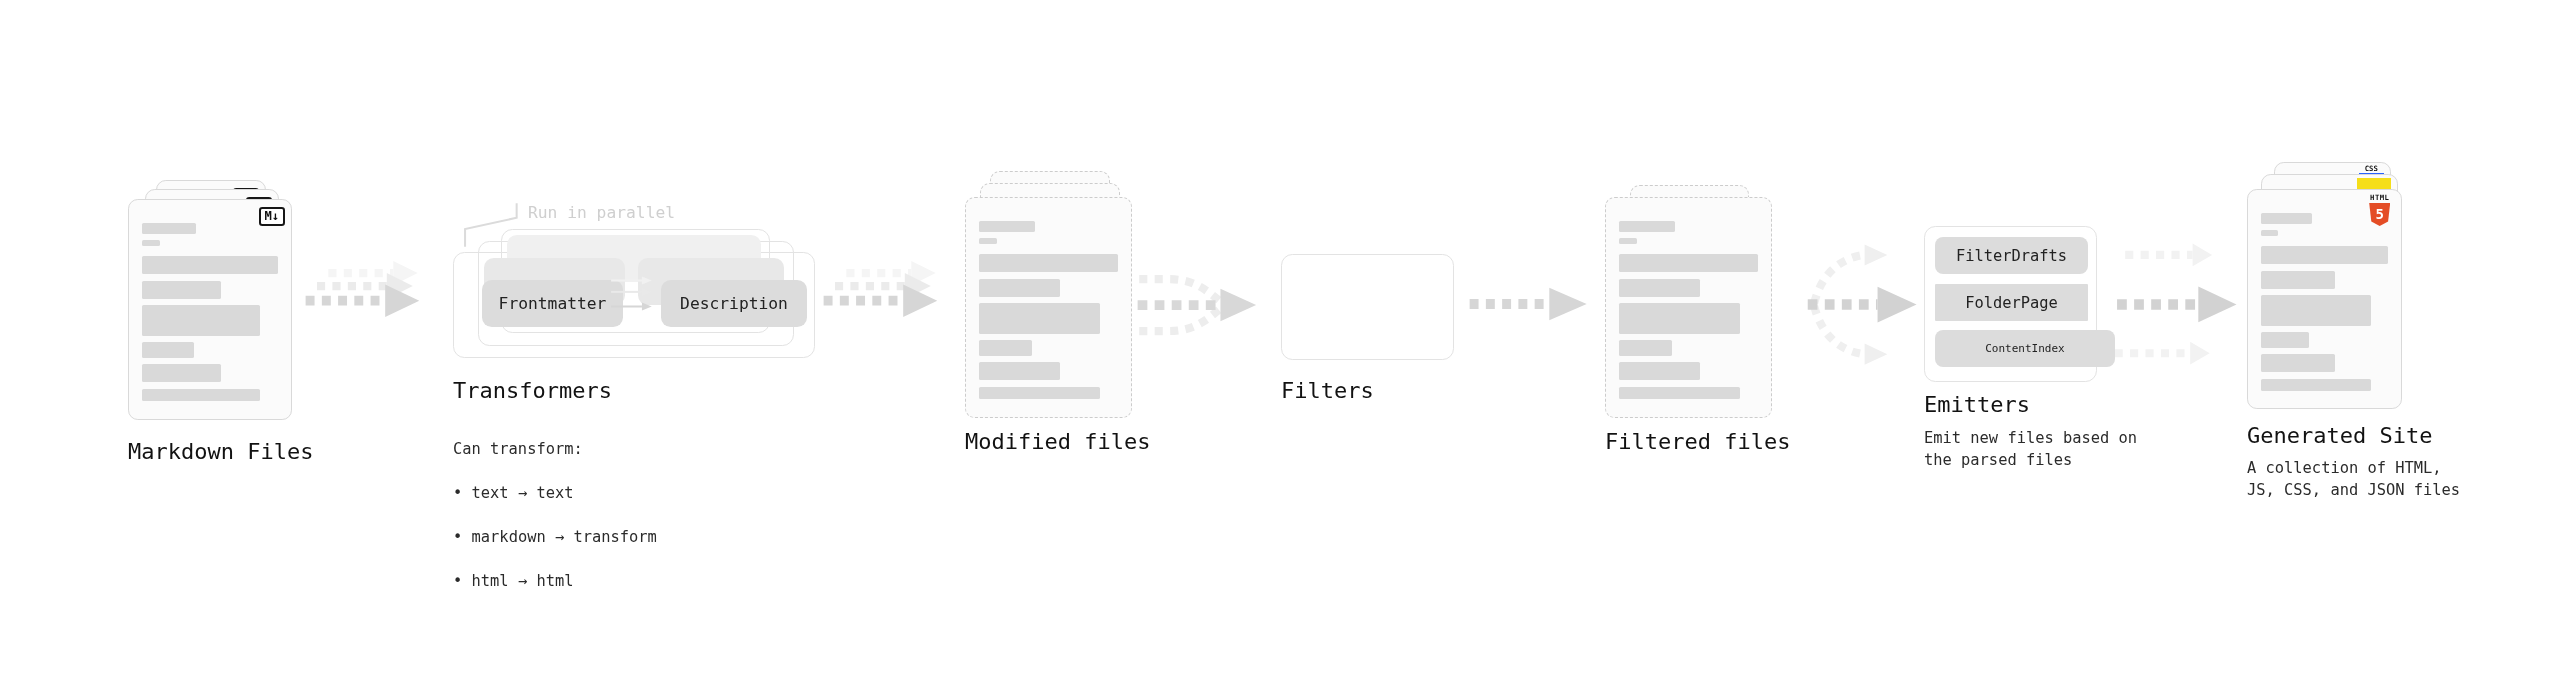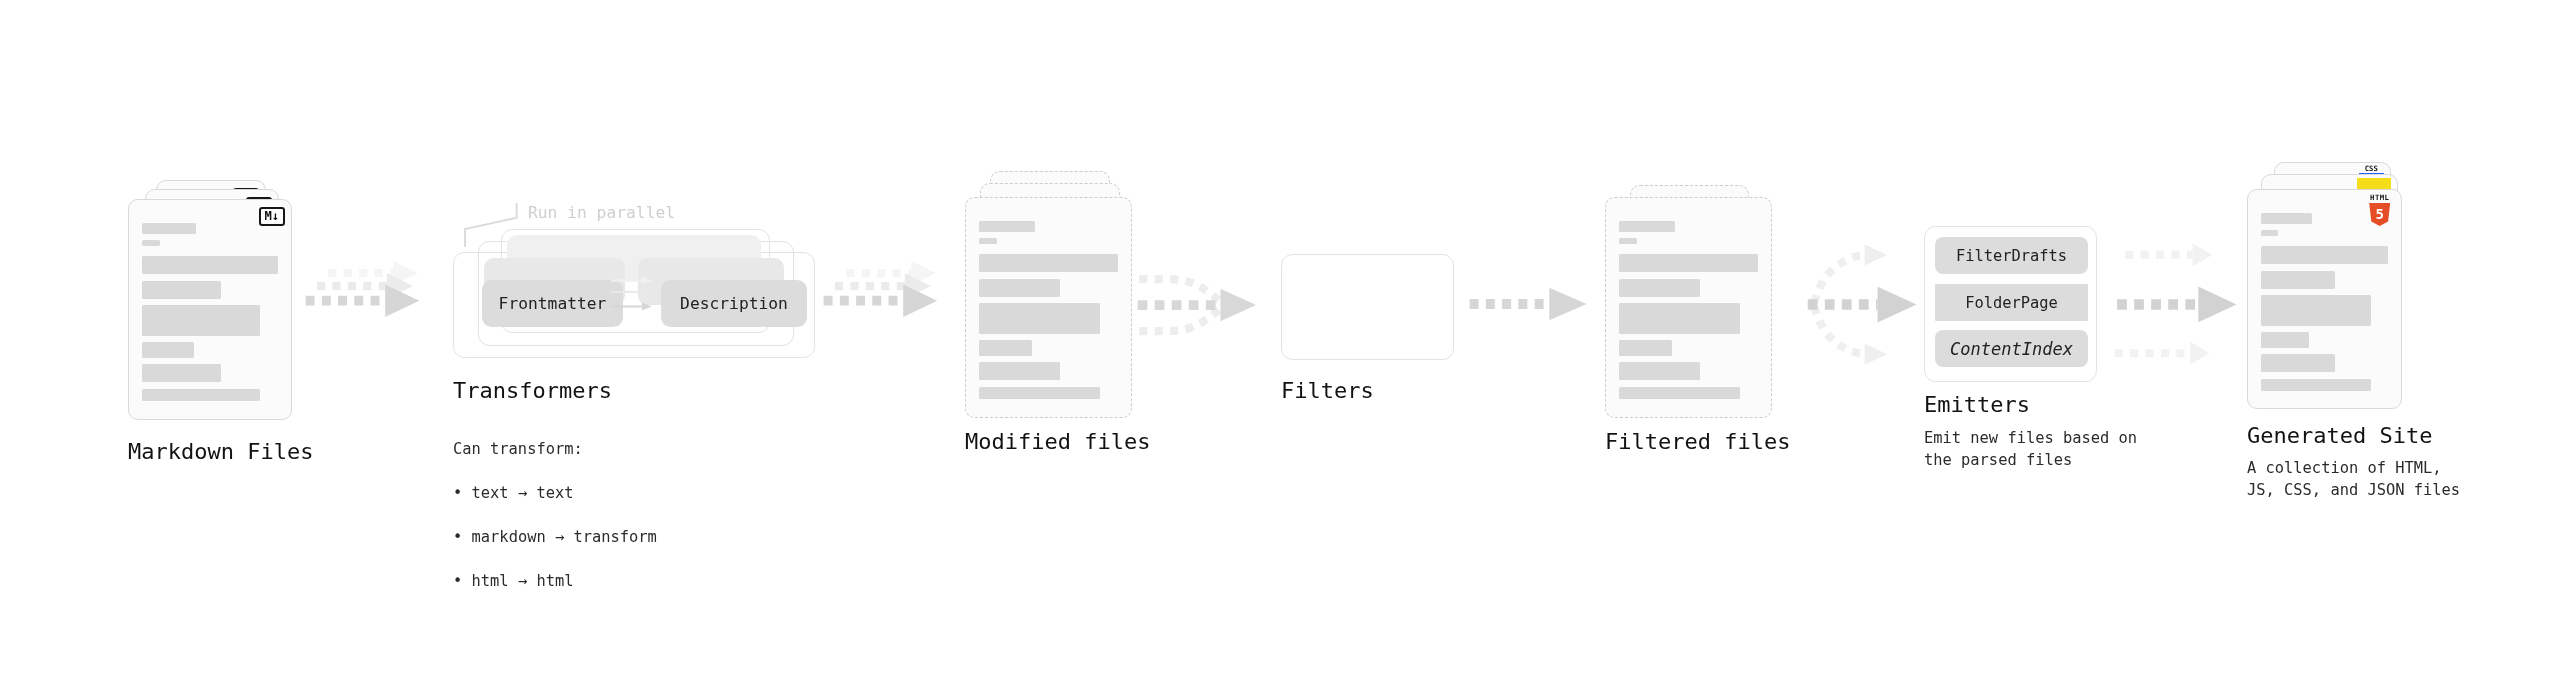--- a/index.html
+++ b/index.html
@@ -211,21 +211,21 @@
     <polygon points="72,8 72,34 100,21" fill="#efefef"></polygon>
     <path d="M10,84 C18,116 38,138 70,143" fill="none" stroke="#efefef" stroke-width="10" stroke-dasharray="10 9"></path>
     <polygon points="72,130 72,156 100,143" fill="#efefef"></polygon>
     <line x1="2" y1="82" x2="88" y2="82" stroke="#d2d2d2" stroke-width="13" stroke-dasharray="12 9"></line>
     <polygon points="88,60 88,104 136,82" fill="#d2d2d2"></polygon>
   </svg>
 
   <div class="container-box" style="left:1924px;top:226px;width:173px;height:156px;z-index:1;"></div>
   <div class="pill" style="left:1935px;top:237px;width:153px;height:37px;z-index:2;font-size:15.4px;border-radius:8.1px;">FilterDrafts</div>
   <div class="pill" style="left:1935px;top:284px;width:153px;height:37px;z-index:2;font-size:15.4px;border-radius:1px;">FolderPage</div>
-  <div class="pill" style="left:1935px;top:330px;width:153px;height:37px;z-index:2;font-size:17px;border-radius:8.1px;font-style:italic;">ContentIndex</div>
+  <div class="pill" style="left:1935px;top:330px;width:180px;height:37px;z-index:2;font-size:11px;border-radius:8.1px;">ContentIndex</div>
   <div class="node-label" style="left:1924px;top:392px;">Emitters</div>
   <div class="node-sub" style="left:1924px;top:427px;">Emit new files based on
 the parsed files</div>
 
   <svg class="abs" style="left:2113px;top:237px;" width="130" height="130" viewBox="0 0 160 160">
     <line x1="15" y1="22" x2="98" y2="22" stroke="#f2f2f2" stroke-width="10" stroke-dasharray="10 9"></line>
     <polygon points="98,8 98,36 122,22" fill="#f2f2f2"></polygon>
     <line x1="5" y1="83" x2="105" y2="83" stroke="#d2d2d2" stroke-width="13" stroke-dasharray="12 9"></line>
     <polygon points="105,61 105,105 152,83" fill="#d2d2d2"></polygon>
     <line x1="2" y1="143" x2="95" y2="143" stroke="#f2f2f2" stroke-width="10" stroke-dasharray="10 9"></line>

